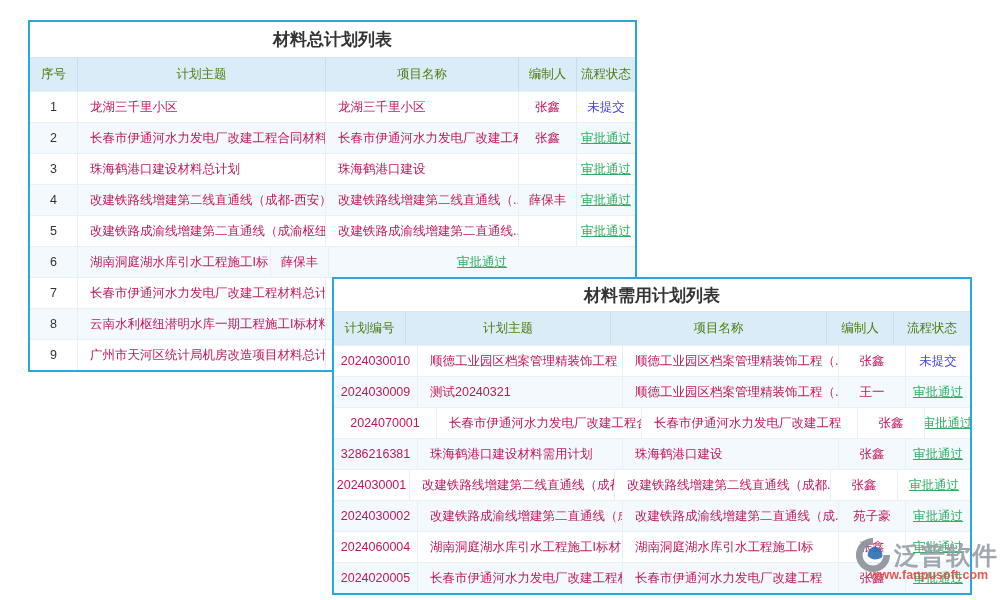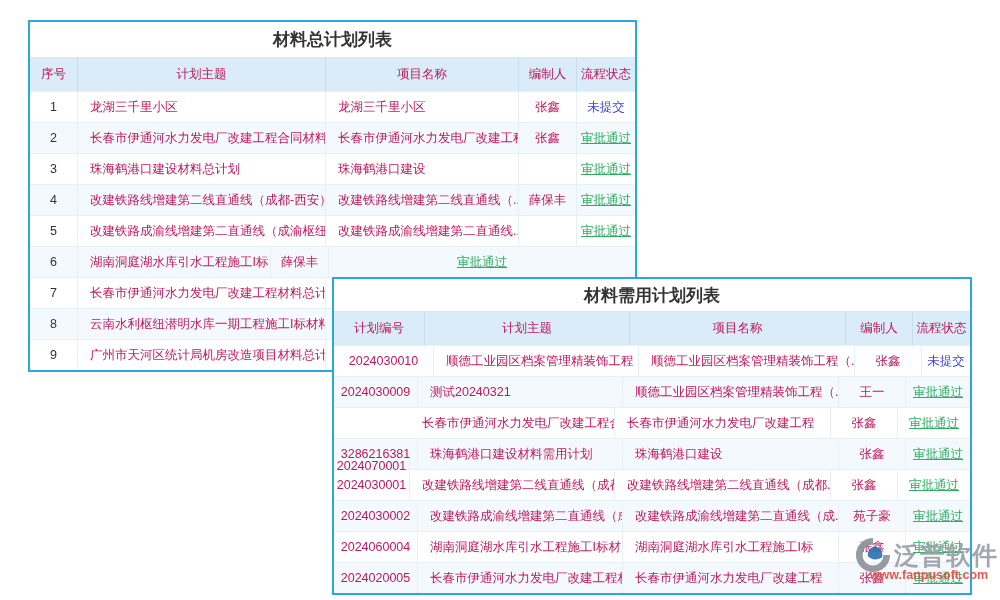--- a/index.html
+++ b/index.html
@@ -8,21 +8,21 @@
   .stage { position:relative; width:1000px; height:600px; background:#fff; }
 
   .tbl { position:absolute; background:#fff; border:2px solid #2aa7e0; }
   .tbl-title { display:flex; align-items:center; justify-content:center;
                font-size:17px; font-weight:bold; color:#333; background:#fff;
                border-bottom:1px solid #d6e8f5; }
   .hrow { display:flex; background:#d9ecf8; }
   .cell { display:flex; align-items:center; justify-content:center;
           font-size:12.5px; white-space:nowrap; overflow:hidden;
           border-right:1px solid #e5f0f9; height:100%; }
-  .hrow .cell { color:#be185d; border-right:1px solid #c6ddee; }
+  .hrow .cell { color:#4d7c0f; border-right:1px solid #c6ddee; }
   .cell:last-child, .hrow .cell:last-child { border-right:none; }
   .brow { display:flex; background:#fff; border-top:1px solid #e5f0f9; }
   .brow.alt { background:#f4f9fd; }
   .cell.left { justify-content:flex-start; padding:0 12px; }
   .txt-dark { color:#333; }
   .txt-link { color:#be185d; cursor:pointer; }
   .st-pending  { color:#4343df; cursor:pointer; }
   .st-approved { color:#2fae62; text-decoration:underline; cursor:pointer; }
 
   #tbl1 { left:28px; top:20px; width:609px; z-index:1; }
@@ -120,43 +120,43 @@
           <div class="cell txt-link left" style="width:193px;"></div>
           <div class="cell txt-link" style="width:58px;"></div>
           <div class="cell " style="flex:1;"></div>
         </div>
       </div>
   </div>
 
   <div class="tbl" id="tbl2">
     <div class="tbl-title">材料需用计划列表</div>
     <div class="hrow">
-        <div class="cell" style="width:91px;">计划编号</div>
+        <div class="cell" style="width:72px;">计划编号</div>
         <div class="cell" style="width:205px;">计划主题</div>
         <div class="cell" style="width:216px;">项目名称</div>
         <div class="cell" style="width:67px;">编制人</div>
         <div class="cell" style="flex:1;">流程状态</div>
       </div>
     <div class="tbody">
         <div class="brow">
-          <div class="cell txt-link" style="width:100px;">2024030010</div>
+          <div class="cell txt-link" style="width:84px;">2024030010</div>
           <div class="cell txt-link left" style="width:205px;">顺德工业园区档案管理精装饰工程（...</div>
           <div class="cell txt-link left" style="width:216px;">顺德工业园区档案管理精装饰工程（...</div>
           <div class="cell txt-link" style="width:67px;">张鑫</div>
           <div class="cell st-pending" style="flex:1;">未提交</div>
         </div>
         <div class="brow alt">
           <div class="cell txt-link" style="width:84px;">2024030009</div>
           <div class="cell txt-link left" style="width:205px;">测试20240321</div>
           <div class="cell txt-link left" style="width:216px;">顺德工业园区档案管理精装饰工程（...</div>
           <div class="cell txt-link" style="width:67px;">王一</div>
           <div class="cell st-approved" style="flex:1;">审批通过</div>
         </div>
         <div class="brow">
-          <div class="cell txt-link" style="width:76px;margin-top:43px;">2024070001</div>
+          <div class="cell txt-link" style="width:103px;">2024070001</div>
           <div class="cell txt-link left" style="width:205px;">长春市伊通河水力发电厂改建工程合...</div>
           <div class="cell txt-link left" style="width:216px;">长春市伊通河水力发电厂改建工程</div>
           <div class="cell txt-link" style="width:67px;">张鑫</div>
           <div class="cell st-approved" style="flex:1;">审批通过</div>
         </div>
         <div class="brow alt">
           <div class="cell txt-link" style="width:84px;">3286216381</div>
           <div class="cell txt-link left" style="width:205px;text-align:right;">珠海鹤港口建设材料需用计划</div>
           <div class="cell txt-link left" style="width:216px;">珠海鹤港口建设</div>
           <div class="cell txt-link" style="width:67px;">张鑫</div>

